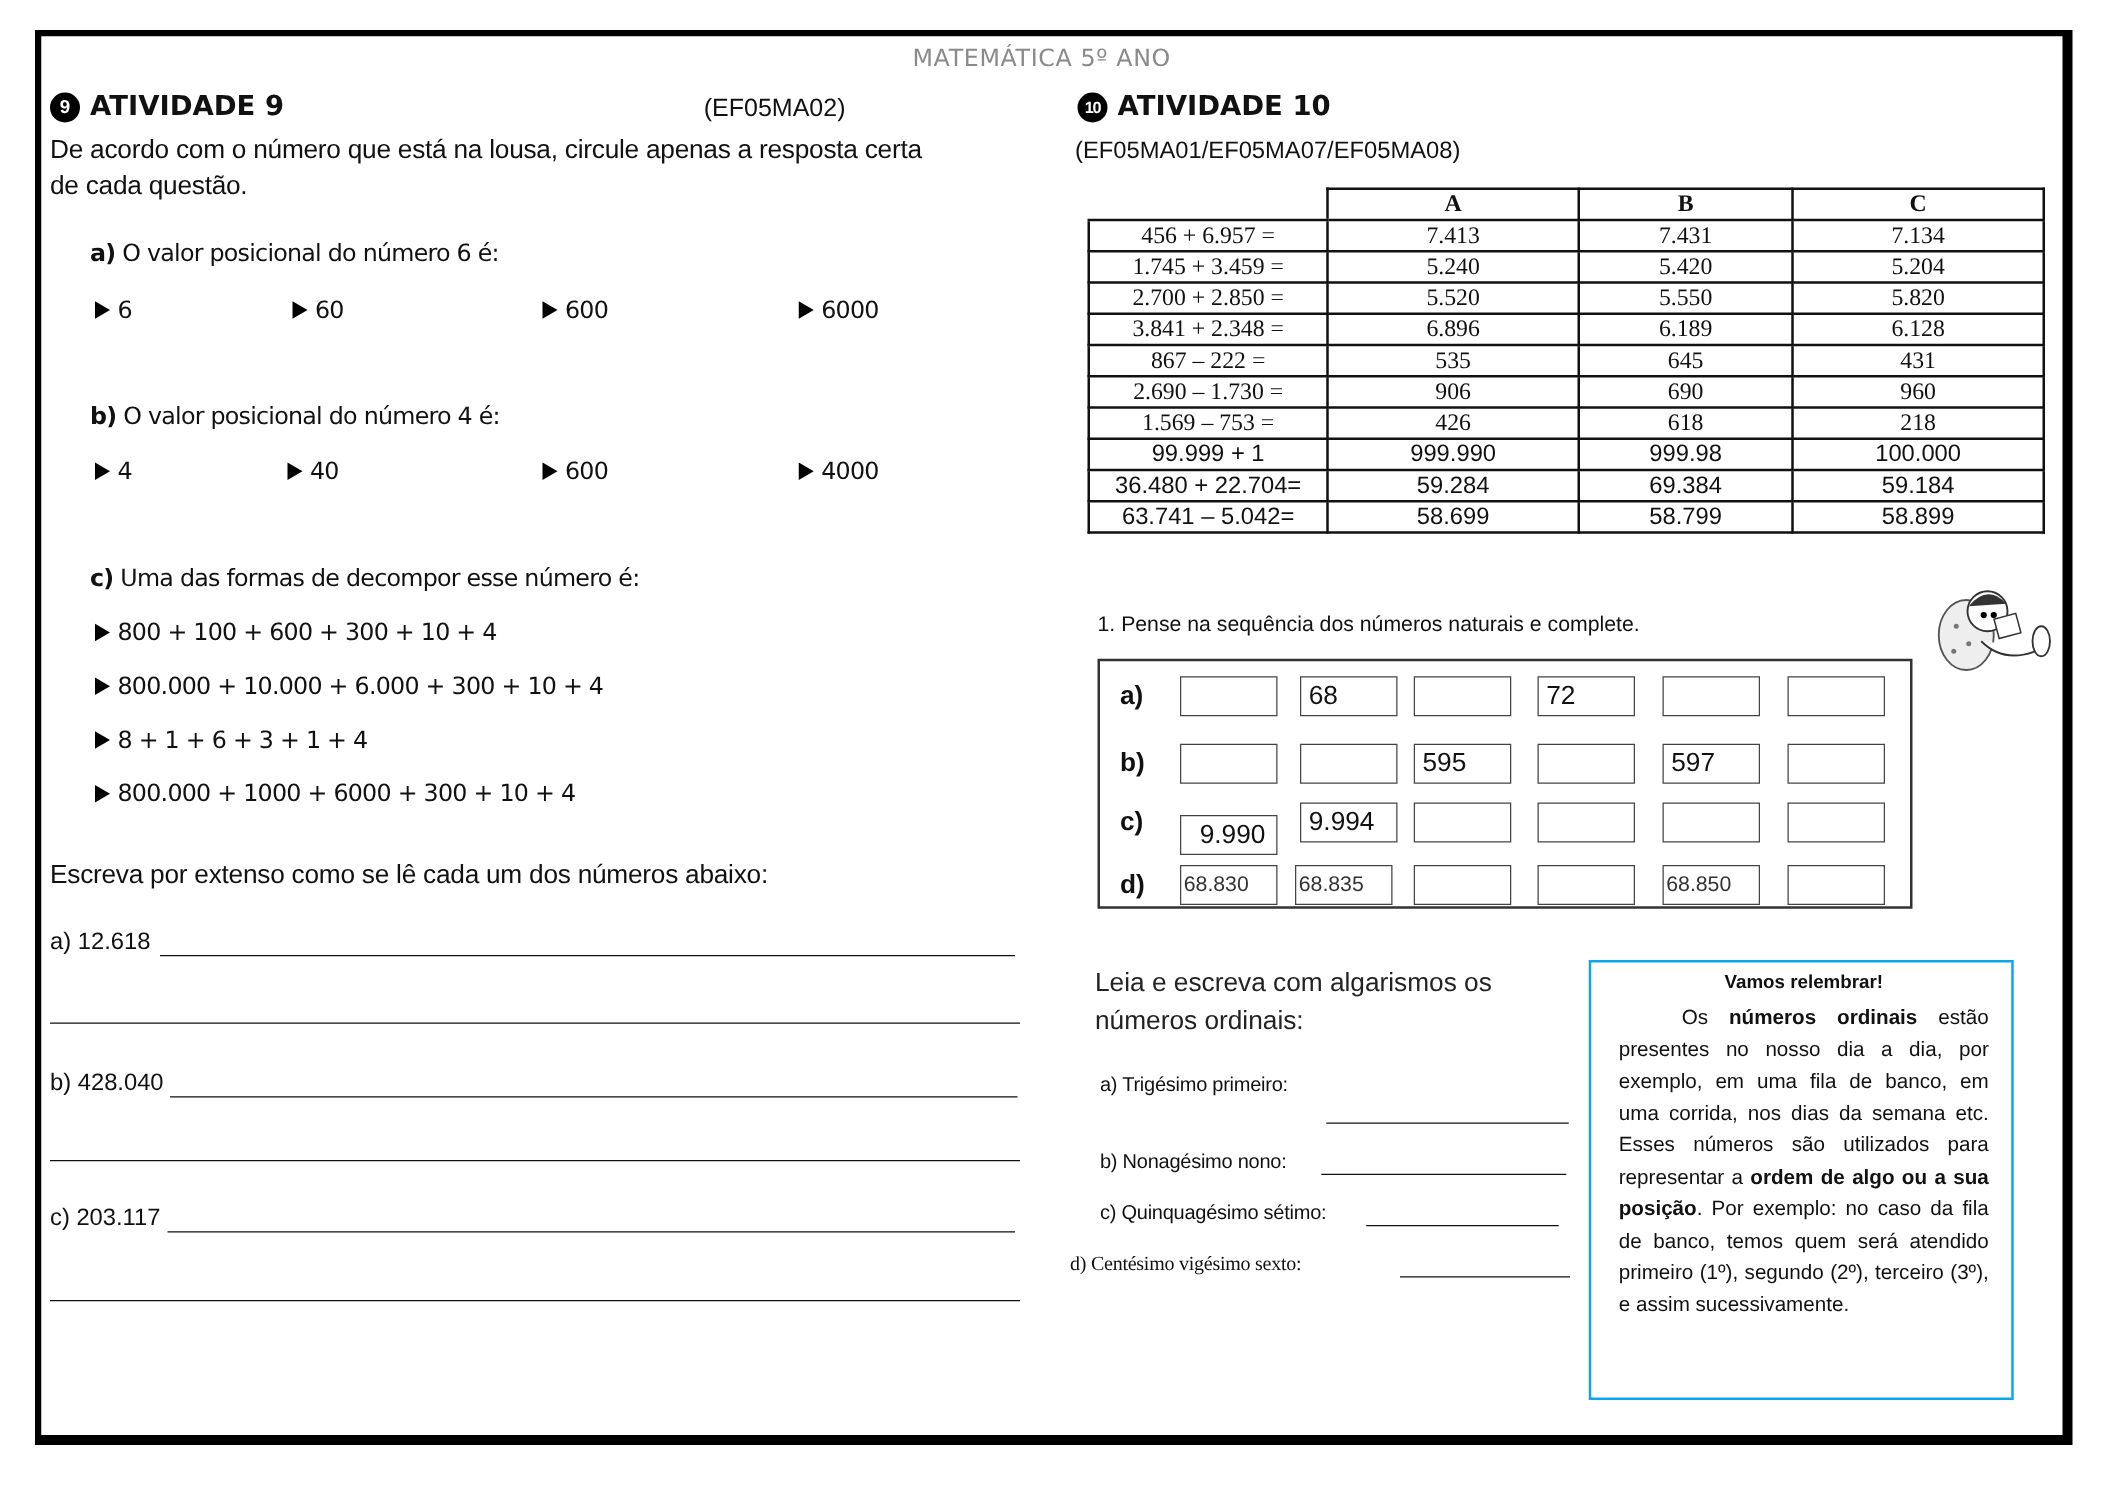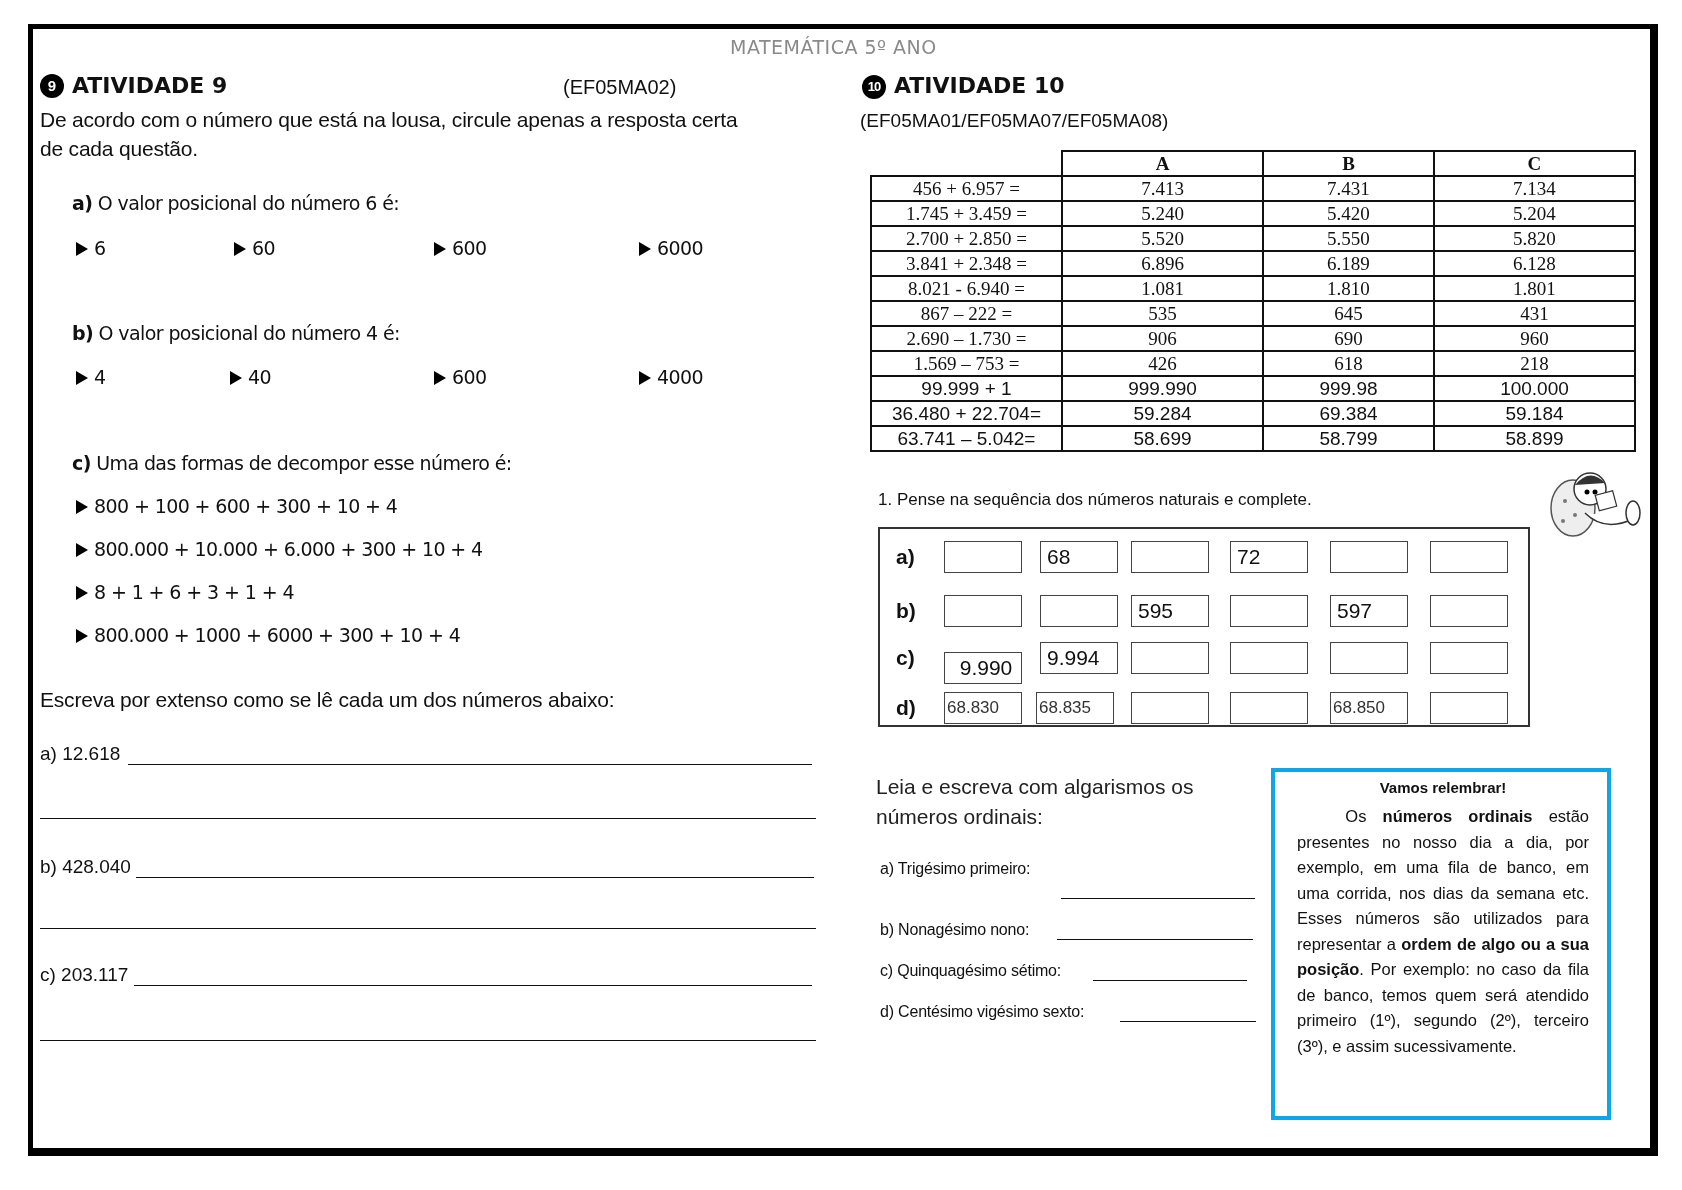--- a/index.html
+++ b/index.html
@@ -22,21 +22,21 @@
   table.ops th { font-weight:bold; }
   table.ops th.blank { border:none; border-bottom:2px solid #111; }
   .seq-title { left:878px; top:490px; font-size:17px; }
   .seq-box { position:absolute; left:878px; top:527px; width:652px; height:200px; border:2px solid #333; box-sizing:border-box; }
   .seq-row { position:absolute; left:0; width:100%; height:40px; }
   .seq-lbl { position:absolute; left:16px; top:6px; font-size:21px; font-weight:bold; }
   .seq-cell { position:absolute; width:78px; height:32px; border:1.5px solid #444; box-sizing:border-box; font-size:21px; padding-left:6px; line-height:30px; }
   .seq-cell.small { font-size:17px; color:#333; padding-left:2px; }
   .ord-intro { left:876px; top:772px; font-family:"Liberation Sans", sans-serif; font-size:21px; line-height:30px; color:#222; }
   .ord-item { font-size:16px; letter-spacing:-0.2px; }
-  .note { position:absolute; left:1271px; top:768px; width:340px; height:352px; border:4px solid #0ea5e9; box-sizing:border-box; padding:6px 18px 0 22px; font-size:16.5px; line-height:25.5px; text-align:justify; }
+  .note { position:absolute; left:1271px; top:768px; width:340px; height:352px; border:2px solid #0ea5e9; box-sizing:border-box; padding:6px 18px 0 22px; font-size:16.5px; line-height:25.5px; text-align:justify; }
   .note .t { text-align:center; font-weight:bold; font-size:15px; margin-bottom:6px; line-height:20px; }
   .mascot { left:1545px; top:463px; width:100px; height:80px; }
 </style>
 </head>
 <body>
 
 <div class="frame"></div>
 
 <div class="abs hdr">MATEMÁTICA 5º ANO</div>
 
@@ -110,26 +110,20 @@
         <td>2.700 + 2.850 =</td>
         <td>5.520</td>
         <td>5.550</td>
         <td>5.820</td>
       </tr>
       <tr>
         <td>3.841 + 2.348 =</td>
         <td>6.896</td>
         <td>6.189</td>
         <td>6.128</td>
-      </tr>
-      <tr>
-        <td>8.021 - 6.940 =</td>
-        <td>1.081</td>
-        <td>1.810</td>
-        <td>1.801</td>
       </tr>
       <tr>
         <td>867 – 222 =</td>
         <td>535</td>
         <td>645</td>
         <td>431</td>
       </tr>
       <tr>
         <td>2.690 – 1.730 =</td>
         <td>906</td>
@@ -222,21 +216,21 @@
   <div>Leia e escreva com algarismos os</div>
   <div>números ordinais:</div>
 </div>
 
 <div class="abs ord-item" style="left:880px; top:860px;">a)  Trigésimo primeiro:</div>
 <div class="uline" style="left:1061px; top:898px; width:194px;"></div>
 <div class="abs ord-item" style="left:880px; top:921px;">b)  Nonagésimo nono:</div>
 <div class="uline" style="left:1057px; top:939px; width:196px;"></div>
 <div class="abs ord-item" style="left:880px; top:962px;">c)  Quinquagésimo sétimo:</div>
 <div class="uline" style="left:1093px; top:980px; width:154px;"></div>
-<div class="abs ord-item" style="left:880px; top:1003px;">d)  Centésimo vigésimo sexto:</div>
+<div class="abs ord-item" style="left:856px; top:1003px;font-family:Liberation Serif, serif;">d)  Centésimo vigésimo sexto:</div>
 <div class="uline" style="left:1120px; top:1021px; width:136px;"></div>
 
 <div class="note">
   <div class="t">Vamos relembrar!</div>
   <div>
     &nbsp;&nbsp;&nbsp;<span>Os </span><b>números ordinais</b><span> estão presentes no nosso dia a dia, por exemplo, em uma fila de banco, em uma corrida, nos dias da semana etc. Esses números são utilizados para representar a </span><b>ordem de algo ou a sua posição</b><span>. Por exemplo: no caso da fila de banco, temos quem será atendido primeiro (1º), segundo (2º), terceiro (3º), e  assim sucessivamente.</span>
   </div>
 </div>
 
 </body></html>

